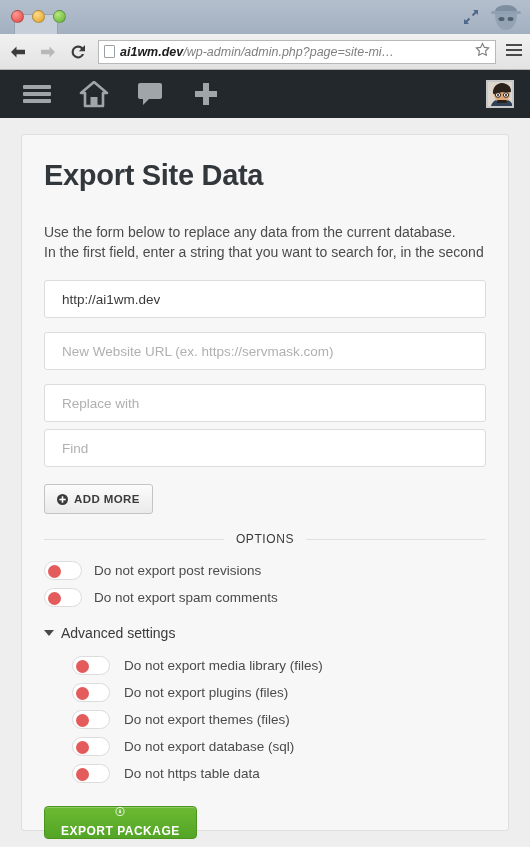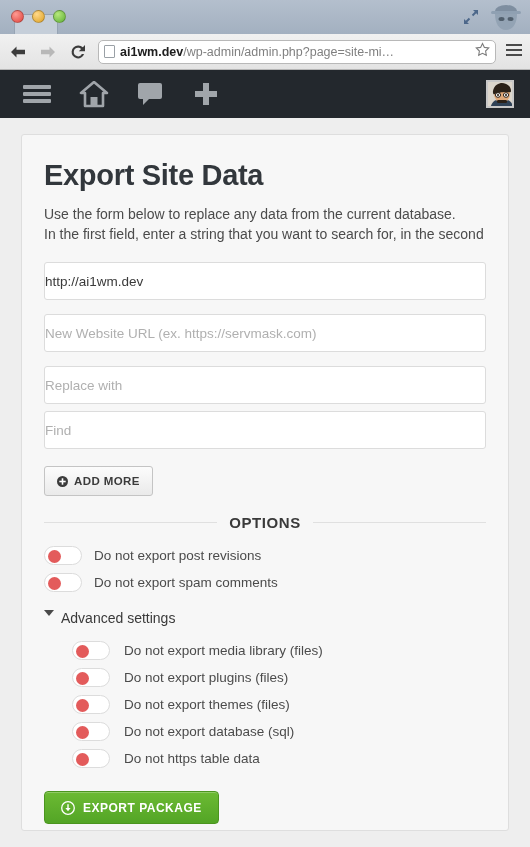--- a/index.html
+++ b/index.html
@@ -122,26 +122,27 @@
     display: flex; align-items: center; justify-content: center;
     cursor: pointer;
   }
   .nav-btn svg { display: block; }
 
   .omnibox {
     flex: 1;
     height: 24px;
     background: #fff;
     border: 1px solid #b8b8b8;
-    border-radius: 5px;
+    border-radius: 0;
     display: flex;
     align-items: center;
     padding: 0 5px;
     gap: 5px;
     overflow: hidden;
+    font-style: italic;
   }
   .omnibox-favicon {
     width: 11px; height: 13px;
     border: 1px solid #9aa0a6;
     background: #fff;
     border-radius: 1px;
     flex: none;
   }
   .url-text {
     font-size: 12.5px;
@@ -193,37 +194,37 @@
     border-radius: 3px;
     height: 100%;
     padding: 24px 22px;
   }
 
   .page-title {
     font-size: 29px;
     font-weight: bold;
     color: #32373c;
     letter-spacing: -0.3px;
-    margin-bottom: 12px;
+    margin-bottom: 30px;
   }
 
   .intro {
     font-size: 14px;
     line-height: 20px;
     color: #4b4b4b;
     margin-bottom: 18px;
   }
 
   .field {
     width: 100%;
     height: 38px;
     background: #fff;
     border: 1px solid #dcdcdc;
     border-radius: 3px;
-    padding: 0 0;
+    padding: 0 17px;
     font-family: "Liberation Sans", sans-serif;
     font-size: 13.5px;
     color: #3a3a3a;
     display: block;
     margin-bottom: 7px;
     outline: none;
   }
   .field::placeholder { color: #b0b0b0; }
   .field.gap-after { margin-bottom: 14px; }
 
@@ -251,22 +252,22 @@
     gap: 12px;
     margin: 18px 0 12px;
   }
   .divider::before, .divider::after {
     content: "";
     flex: 1;
     height: 1px;
     background: #e0e0e0;
   }
   .divider-label {
-    font-size: 15px;
-    font-weight: bold;
+    font-size: 12px;
+    font-weight: normal;
     letter-spacing: .6px;
     color: #3a3a3a;
   }
 
   .opt-row {
     display: flex;
     align-items: center;
     gap: 12px;
     height: 24px;
     margin-bottom: 3px;
@@ -290,20 +291,21 @@
     background: #e35b5b;
   }
 
   .opt-label {
     font-size: 13.5px;
     color: #4b4b4b;
   }
 
   .advanced-toggle {
     display: flex;
+    align-items: center;
     gap: 7px;
     margin: 16px 0 12px;
     cursor: pointer;
   }
   .caret {
     width: 0; height: 0;
     border-left: 5px solid transparent;
     border-right: 5px solid transparent;
     border-top: 6px solid #4a4a4a;
   }
@@ -319,20 +321,21 @@
     background: linear-gradient(#6cba33, #53a526);
     border: 1px solid #4b951f;
     border-radius: 4px;
     color: #fff;
     font-size: 12px;
     font-weight: bold;
     letter-spacing: .5px;
     cursor: pointer;
     font-family: "Liberation Sans", sans-serif;
     box-shadow: inset 0 1px 0 rgba(255,255,255,.25);
+    flex-direction: column;
   }
 </style>
 </head>
 <body>
 
 <div class="browser-window">
 
   <div class="tab-strip">
     <div class="traffic-lights">
       <div class="light red"></div>

